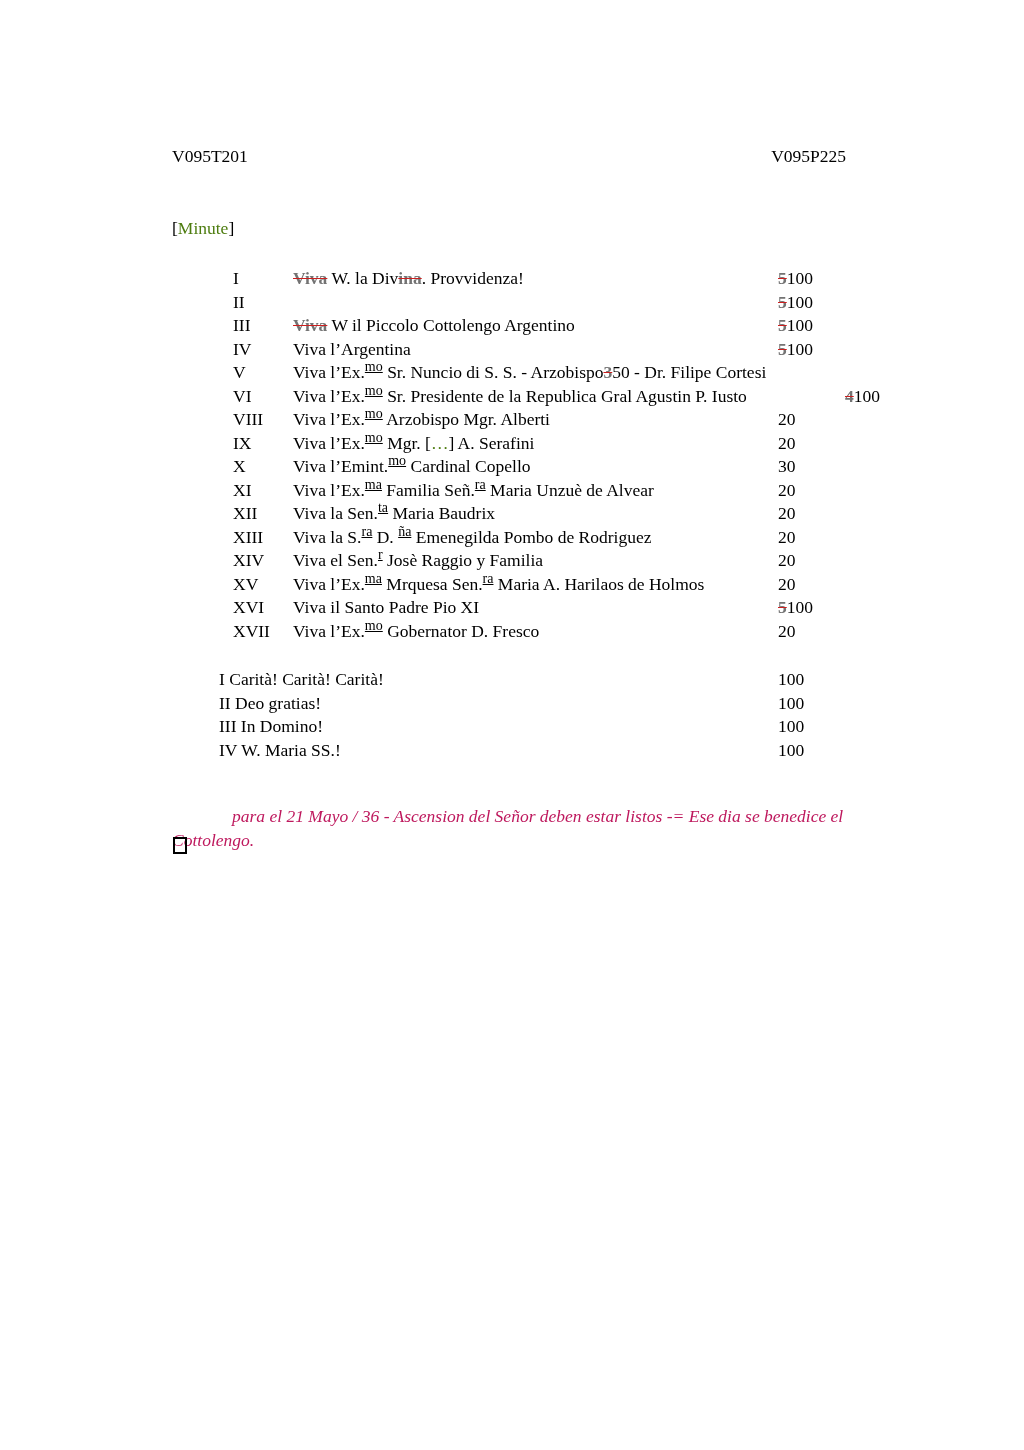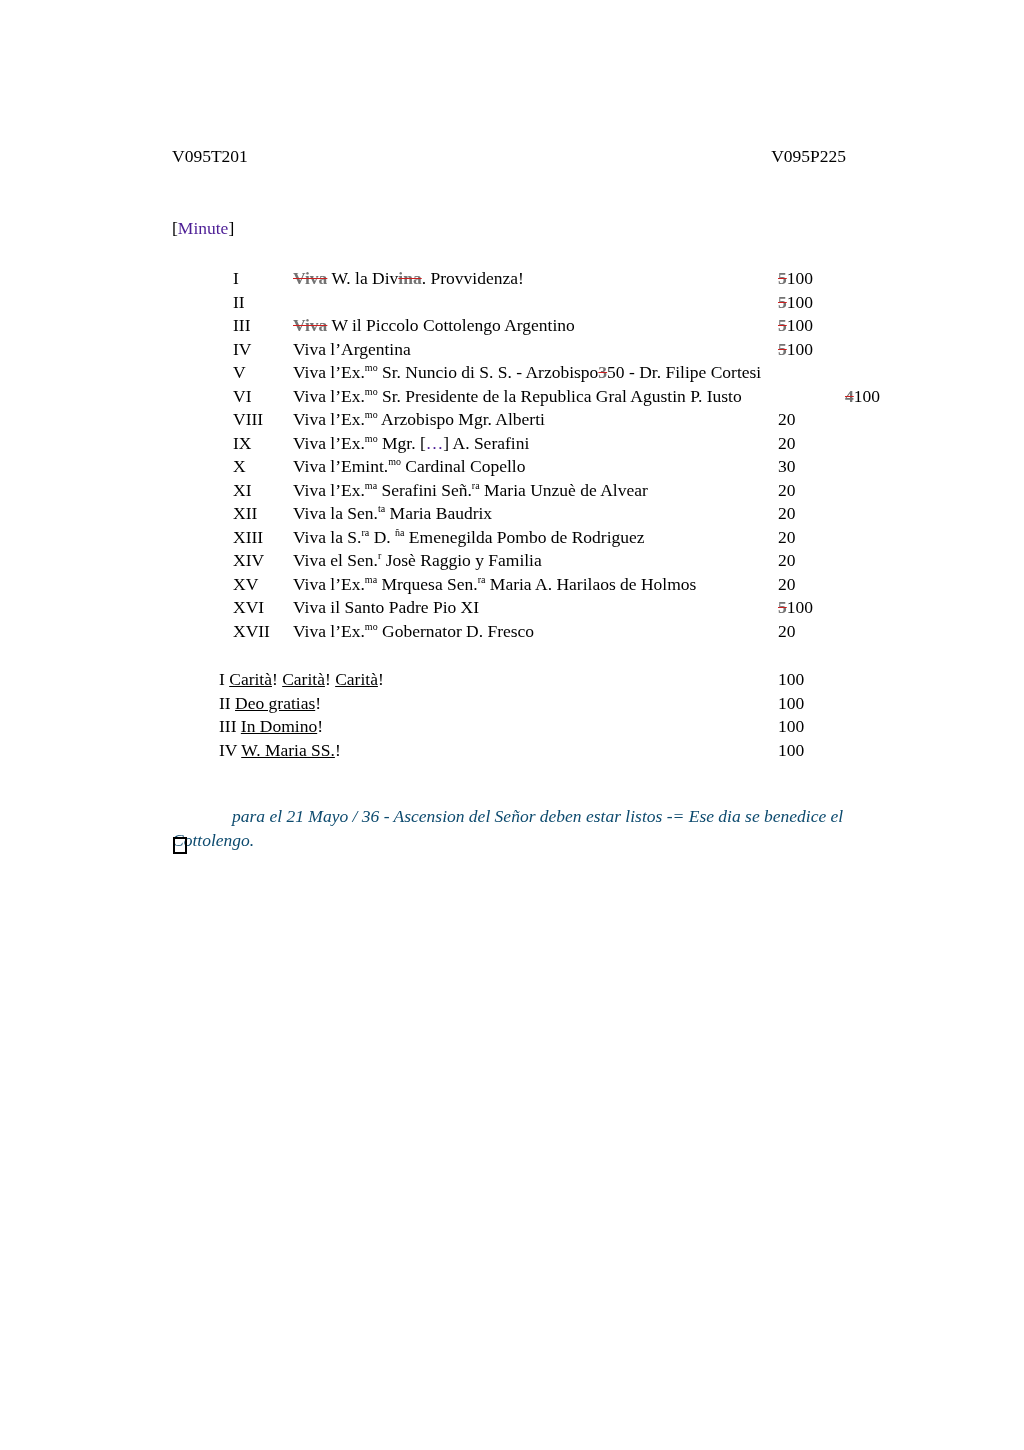--- a/index.html
+++ b/index.html
@@ -3,34 +3,34 @@
 <meta charset="utf-8">
 <style>
   html,body{margin:0;padding:0;background:#ffffff;}
   .page{
     position:relative;width:1024px;height:1254px;background:#ffffff;
     font-family:"Liberation Serif", serif;font-size:17.5px;color:#000000;
     overflow:hidden;
   }
   .hdr{position:absolute;top:146px;left:172px;width:674px;display:flex;justify-content:space-between;}
   .minute{position:absolute;top:218px;left:172px;}
-  .blue{color:#4c1d95;}
+  .blue{color:#4d7c0f;}
   .red-strike{color:#737373;text-decoration:line-through;text-decoration-color:#cc1f1f;font-weight:bold;}
-  .u{text-decoration:underline;}
-  .sup{font-size:10px;vertical-align:super;line-height:0;}
+  .u{}
+  .sup{font-size:14px;vertical-align:super;line-height:0;text-decoration:underline;}
   .list{position:absolute;left:172px;top:268px;width:850px;}
   .acc{position:absolute;left:172px;top:669px;width:850px;}
   .row{position:relative;height:23.5px;white-space:nowrap;}
   .row .num{position:absolute;left:61px;top:0;}
   .row .txt{position:absolute;left:121px;top:0;}
   .acc .row .txt{left:47px;}
   .row .val{position:absolute;left:606px;top:0;}
   .note{
     position:absolute;left:172px;top:786px;width:700px;
-    color:#0c4a6e;font-style:italic;text-indent:60px;line-height:24px;
+    color:#be185d;font-style:italic;text-indent:60px;line-height:24px;
   }
   .sq{position:absolute;left:173px;top:837px;width:10px;height:13px;border:2px solid #000000;}
 </style>
 </head>
 <body>
 
 <div class="page">
 
   <div class="hdr">
     <span>V095T201</span>
@@ -78,21 +78,21 @@
         <span class="txt"><span>Viva l’Ex.</span><span class="sup">mo</span><span> Mgr. [</span><span class="blue">…</span><span>] A. Serafini</span></span>
         <span class="val"><span>20</span></span>
       </div>
       <div class="row">
         <span class="num">X</span>
         <span class="txt"><span>Viva l’Emint.</span><span class="sup">mo</span><span> Cardinal Copello</span></span>
         <span class="val"><span>30</span></span>
       </div>
       <div class="row">
         <span class="num">XI</span>
-        <span class="txt"><span>Viva l’Ex.</span><span class="sup">ma</span><span> Serafini Señ.</span><span class="sup">ra</span><span> Maria Unzuè de Alvear</span></span>
+        <span class="txt"><span>Viva l’Ex.</span><span class="sup">ma</span><span> Familia Señ.</span><span class="sup">ra</span><span> Maria Unzuè de Alvear</span></span>
         <span class="val"><span>20</span></span>
       </div>
       <div class="row">
         <span class="num">XII</span>
         <span class="txt"><span>Viva la Sen.</span><span class="sup">ta</span><span> Maria Baudrix</span></span>
         <span class="val"><span>20</span></span>
       </div>
       <div class="row">
         <span class="num">XIII</span>
         <span class="txt"><span>Viva la S.</span><span class="sup">ra</span><span> D. </span><span class="sup">ña</span><span> Emenegilda Pombo de Rodriguez</span></span>

